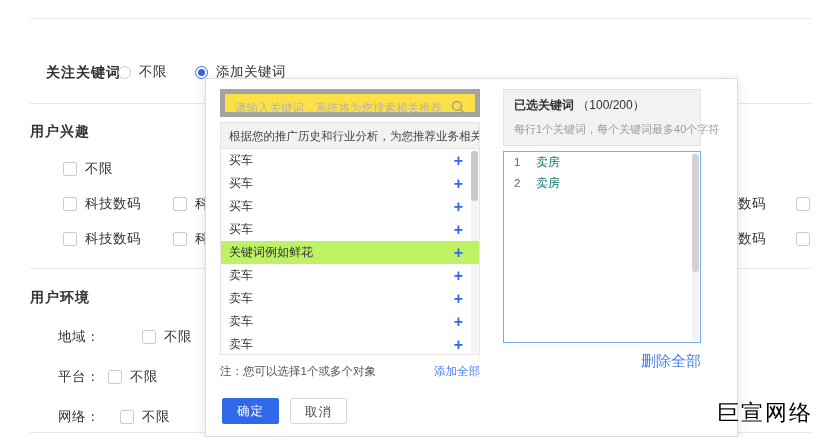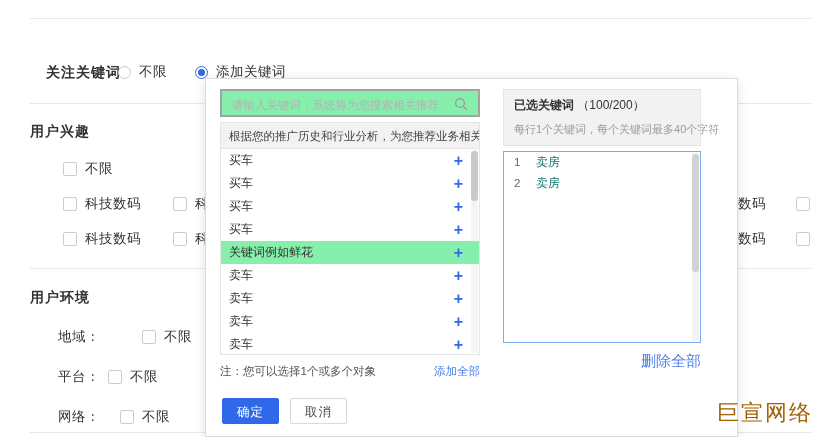--- a/index.html
+++ b/index.html
@@ -122,22 +122,22 @@
   
   .col-left {
     position: absolute;
     left: 14px;
     top: 10px;
     width: 260px;
   }
   .search-wrap {
     position: relative;
     height: 28px;
-    border: 2px solid #a3a3a3;
-    background: #86efac;
+    border: 5px solid #a3a3a3;
+    background: #fde047;
     box-sizing: border-box;
   }
   .search-input {
     position: absolute;
     left: 8px; top: 0;
     width: 215px; height: 26px;
     border: none; outline: none;
     background: transparent;
     font-family: "Liberation Sans", "DejaVu Sans", sans-serif;
     font-size: 11.5px;
@@ -180,21 +180,21 @@
     height: 23px;
     line-height: 23px;
     padding-left: 8px;
     padding-right: 26px;
     font-size: 12px;
     color: #333;
     white-space: nowrap;
     cursor: pointer;
     box-sizing: border-box;
   }
-  .kw-item.highlight { background: #86efac; }
+  .kw-item.highlight { background: #bef264; }
   .kw-plus {
     position: absolute;
     right: 16px;
     top: 0;
     line-height: 23px;
     color: #2f68e8;
     font-size: 16px;
     font-weight: bold;
   }
   .kw-scroll-track {
@@ -347,36 +347,37 @@
     cursor: pointer;
     border-radius: 2px;
     letter-spacing: 1px;
   }
   .btn-primary {
     left: 16px;
     width: 57px;
     background: #2f68e8;
     border: 1px solid #2f68e8;
     color: #fff;
+    font-family: Liberation Mono, monospace;
   }
   .btn-default {
     left: 84px;
     width: 57px;
     background: #fff;
     border: 1px solid #d9d9d9;
     color: #444;
   }
 
   
   #watermark {
     position: absolute;
     right: 10px;
     top: 398px;
     font-size: 22px;
-    color: #a16207;
+    color: #000000;
     letter-spacing: 2px;
     font-family: "DejaVu Sans", sans-serif;
     white-space: nowrap;
     z-index: 50;
   }
 </style>
 </head>
 <body>
 
 <div id="page-bg">

